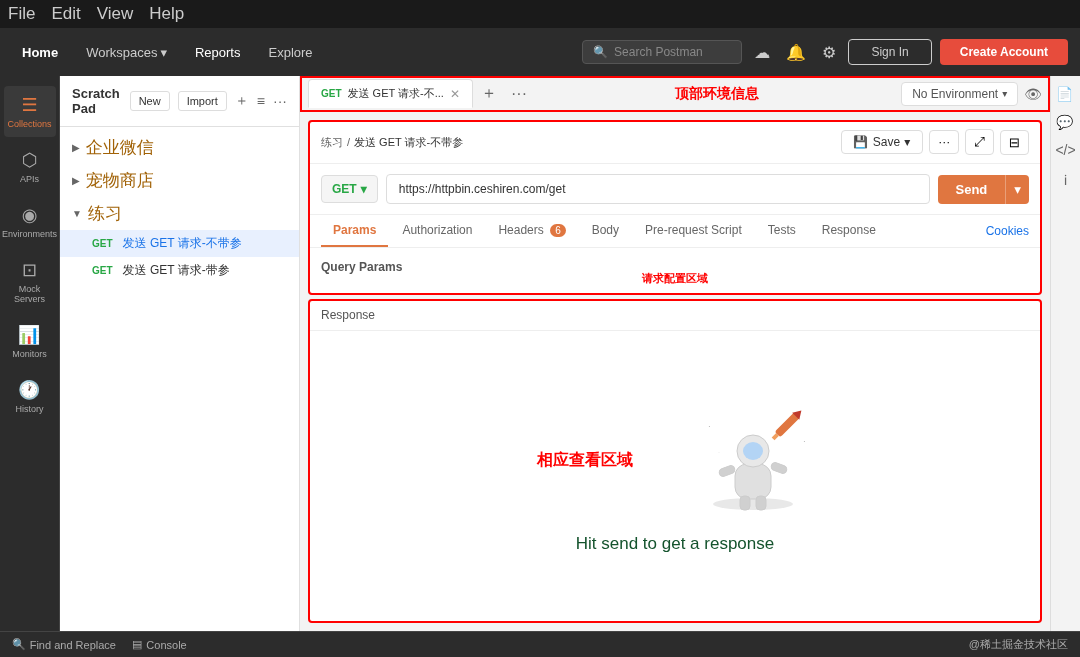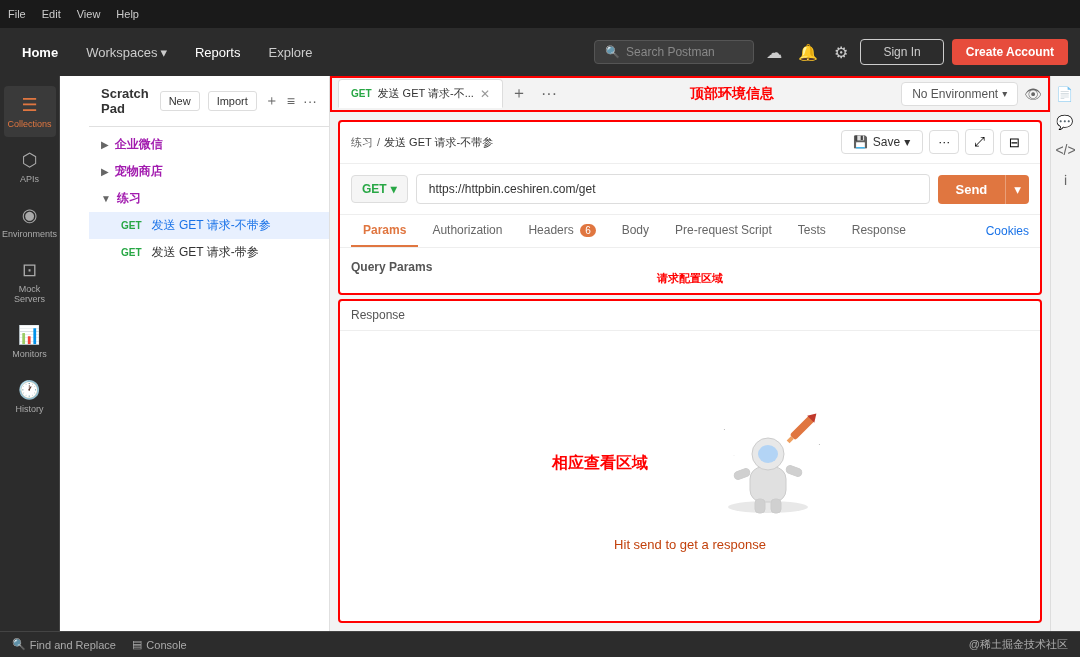--- a/index.html
+++ b/index.html
@@ -1,57 +1,57 @@
 <!DOCTYPE html>
 <html><head>
   <meta charset="utf-8">
   <style>
     * { box-sizing: border-box; margin: 0; padding: 0; }
     body { font-family: -apple-system, BlinkMacSystemFont, 'Segoe UI', sans-serif; font-size: 12px; background: #f3f3f3; overflow: hidden; }
 
     
     .menu-bar { display: flex; align-items: center; background: #1a1a1a; height: 28px; padding: 0 8px; gap: 16px; }
-    .menu-bar span { color: #ccc; font-size: 11px; cursor: pointer; }
+    .menu-bar span { color: #ccc; font-size: 17px; cursor: pointer; }
 
     
     .nav-bar { display: flex; align-items: center; background: #2c2c2c; height: 48px; padding: 0 12px; gap: 8px; }
     .nav-home { color: #fff; font-size: 13px; font-weight: 600; padding: 4px 10px; border-radius: 4px; cursor: pointer; }
     .nav-workspaces { color: #ccc; font-size: 13px; display: flex; align-items: center; gap: 3px; padding: 4px 10px; border-radius: 4px; cursor: pointer; }
     .nav-link { color: #ccc; font-size: 13px; padding: 4px 10px; border-radius: 4px; cursor: pointer; }
     .nav-link.active { color: #fff; }
     .nav-spacer { flex: 1; }
     .search-bar { display: flex; align-items: center; background: #3d3d3d; border: 1px solid #555; border-radius: 4px; padding: 4px 10px; gap: 6px; width: 160px; cursor: text; }
     .search-bar input { background: none; border: none; outline: none; color: #ccc; font-size: 12px; width: 100%; }
     .search-bar input::placeholder { color: #888; }
     .nav-icon { color: #ccc; font-size: 16px; cursor: pointer; padding: 4px; }
     .btn-signin { background: none; border: 1px solid #ccc; color: #ccc; padding: 5px 22px; border-radius: 4px; cursor: pointer; font-size: 12px; }
-    .btn-create { background: #e74c3c; color: #fff; border: none; padding: 6px 14px; border-radius: 4px; cursor: pointer; font-size: 12px; font-weight: 600; }
+    .btn-create { background: #e74c3c; color: #fff; border: none; padding: 6px 20px; border-radius: 4px; cursor: pointer; font-size: 12px; font-weight: 600; }
 
     
     .main-layout { display: flex; height: calc(657px - 28px - 48px - 26px); }
 
     
     .sidebar { width: 60px; background: #2c2c2c; display: flex; flex-direction: column; align-items: center; padding: 10px 0; gap: 4px; border-right: 1px solid #444; }
     .sidebar-item { display: flex; flex-direction: column; align-items: center; gap: 3px; padding: 8px 6px; border-radius: 4px; cursor: pointer; width: 52px; }
     .sidebar-item.active { background: #3a3a3a; }
     .sidebar-item .icon { font-size: 18px; color: #aaa; }
     .sidebar-item.active .icon { color: #e07640; }
     .sidebar-item .label { font-size: 9px; color: #aaa; text-align: center; }
     .sidebar-item.active .label { color: #e07640; }
 
     
-    .collections-panel { width: 270px; background: #fff; border-right: 1px solid #e0e0e0; display: flex; flex-direction: column; padding-left: 29px; }
+    .collections-panel { width: 240px; background: #fff; border-right: 1px solid #e0e0e0; display: flex; flex-direction: column; }
     .panel-header { display: flex; align-items: center; justify-content: space-between; padding: 10px 12px; border-bottom: 1px solid #e0e0e0; }
     .panel-title { font-size: 13px; font-weight: 600; color: #333; }
     .panel-header-actions { display: flex; gap: 8px; align-items: center; }
     .panel-header-actions span { color: #666; cursor: pointer; font-size: 14px; }
     .collections-list { flex: 1; overflow-y: auto; padding: 4px 0; }
     .collection-item { padding: 5px 12px; cursor: pointer; display: flex; align-items: center; gap: 6px; }
     .collection-item .chevron { font-size: 10px; color: #666; }
-    .collection-item .name { font-size: 12px; color: #a21caf; font-weight: bold; }
+    .collection-item .name { font-size: 17px; color: #a16207; }
     .request-item { padding: 5px 12px 5px 32px; cursor: pointer; display: flex; align-items: center; gap: 6px; }
     .request-item.selected { background: #e8f0fe; }
     .request-method { font-size: 10px; font-weight: 700; color: #28a745; margin-right: 4px; }
     .request-name { font-size: 12px; color: #333; }
     .request-item.selected .request-name { color: #1a73e8; }
 
     
     .content-area { flex: 1; display: flex; flex-direction: column; background: #f3f3f3; overflow: hidden; }
 
     
@@ -97,21 +97,21 @@
     .params-table .actions-col { width: 60px; }
     .bulk-edit-btn { font-size: 11px; color: #1a73e8; cursor: pointer; white-space: nowrap; }
 
     
     .highlight-red { outline: 2px solid red; outline-offset: -2px; }
 
     
     .response-panel { background: #fff; margin: 0 8px 8px 8px; border-radius: 4px; border: 1px solid #ddd; flex: 1; display: flex; flex-direction: column; }
     .response-header { padding: 8px 12px; border-bottom: 1px solid #eee; font-size: 12px; color: #555; }
     .response-body { flex: 1; display: flex; flex-direction: column; align-items: center; justify-content: center; gap: 12px; }
-    .response-text { font-size: 13px; color: #c2410c; text-align: right; }
+    .response-text { font-size: 17px; color: #14532d; text-align: right; }
 
     
     .bottom-bar { display: flex; align-items: center; background: #2c2c2c; height: 26px; padding: 0 12px; gap: 16px; border-top: 1px solid #444; }
     .bottom-item { display: flex; align-items: center; gap: 4px; color: #aaa; font-size: 11px; cursor: pointer; }
     .bottom-spacer { flex: 1; }
     .watermark { color: #aaa; font-size: 11px; }
 
     
     .tab-env-area { display: flex; align-items: center; margin-left: auto; gap: 6px; }
 

